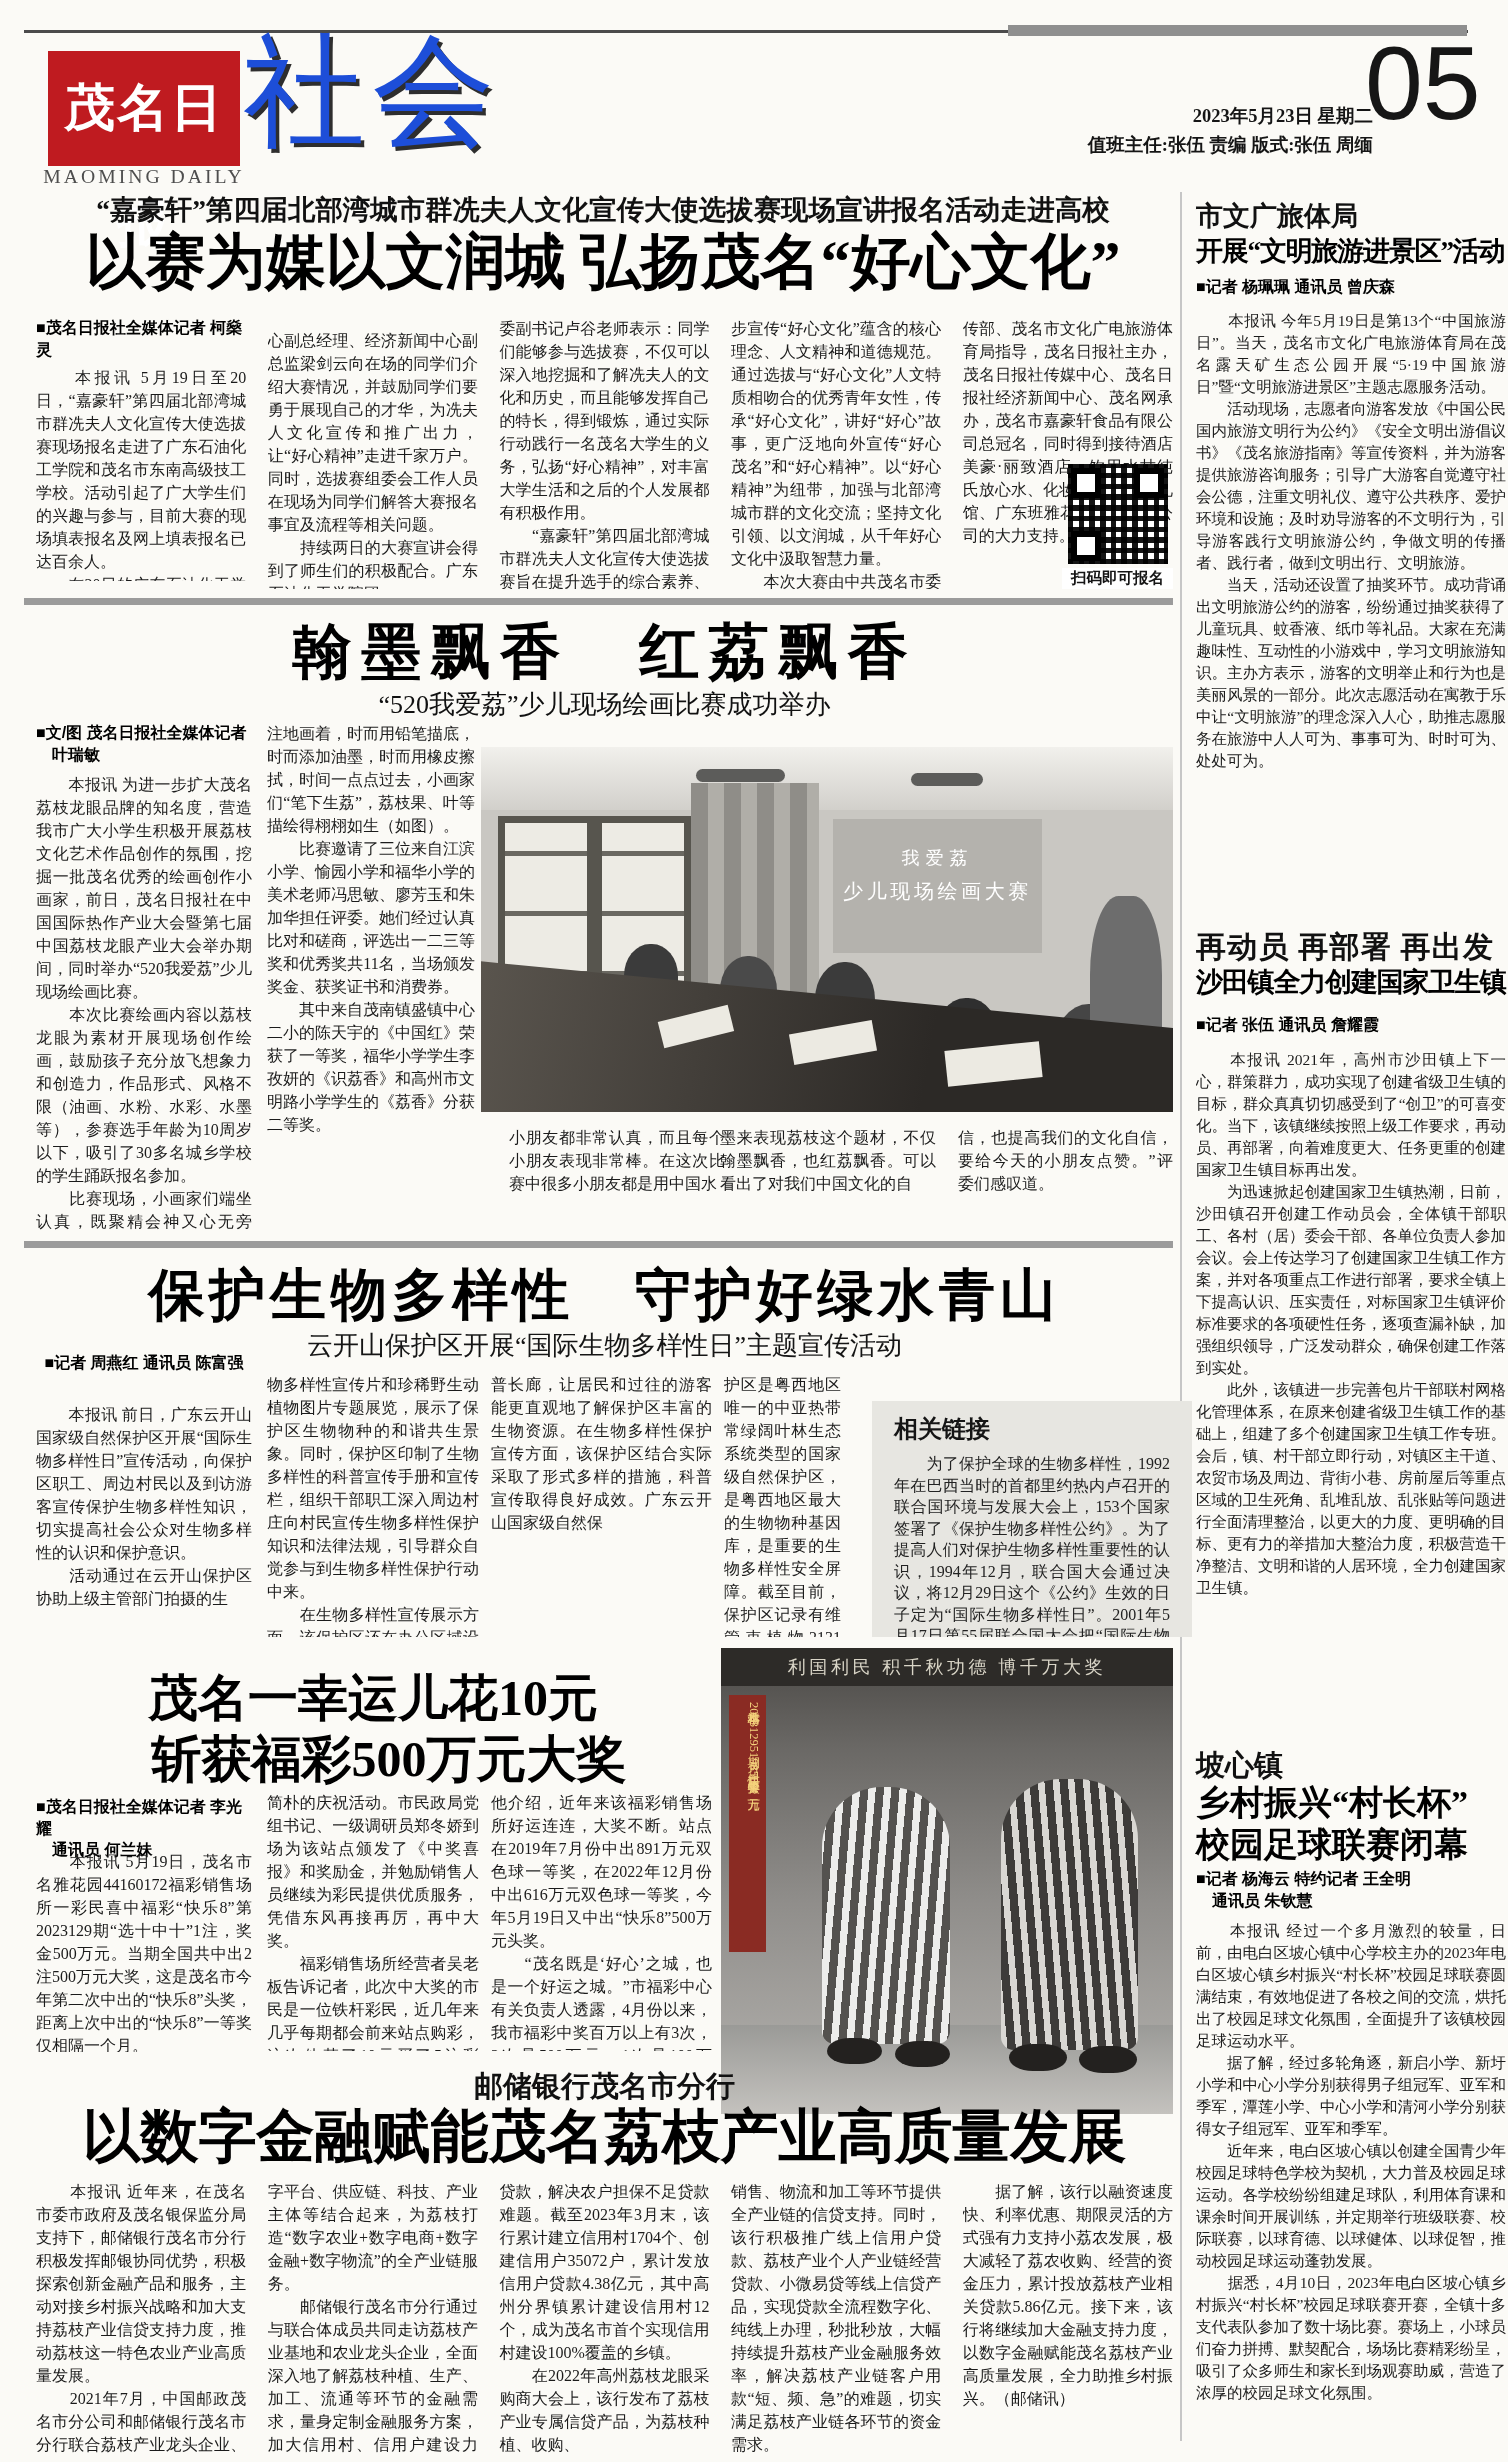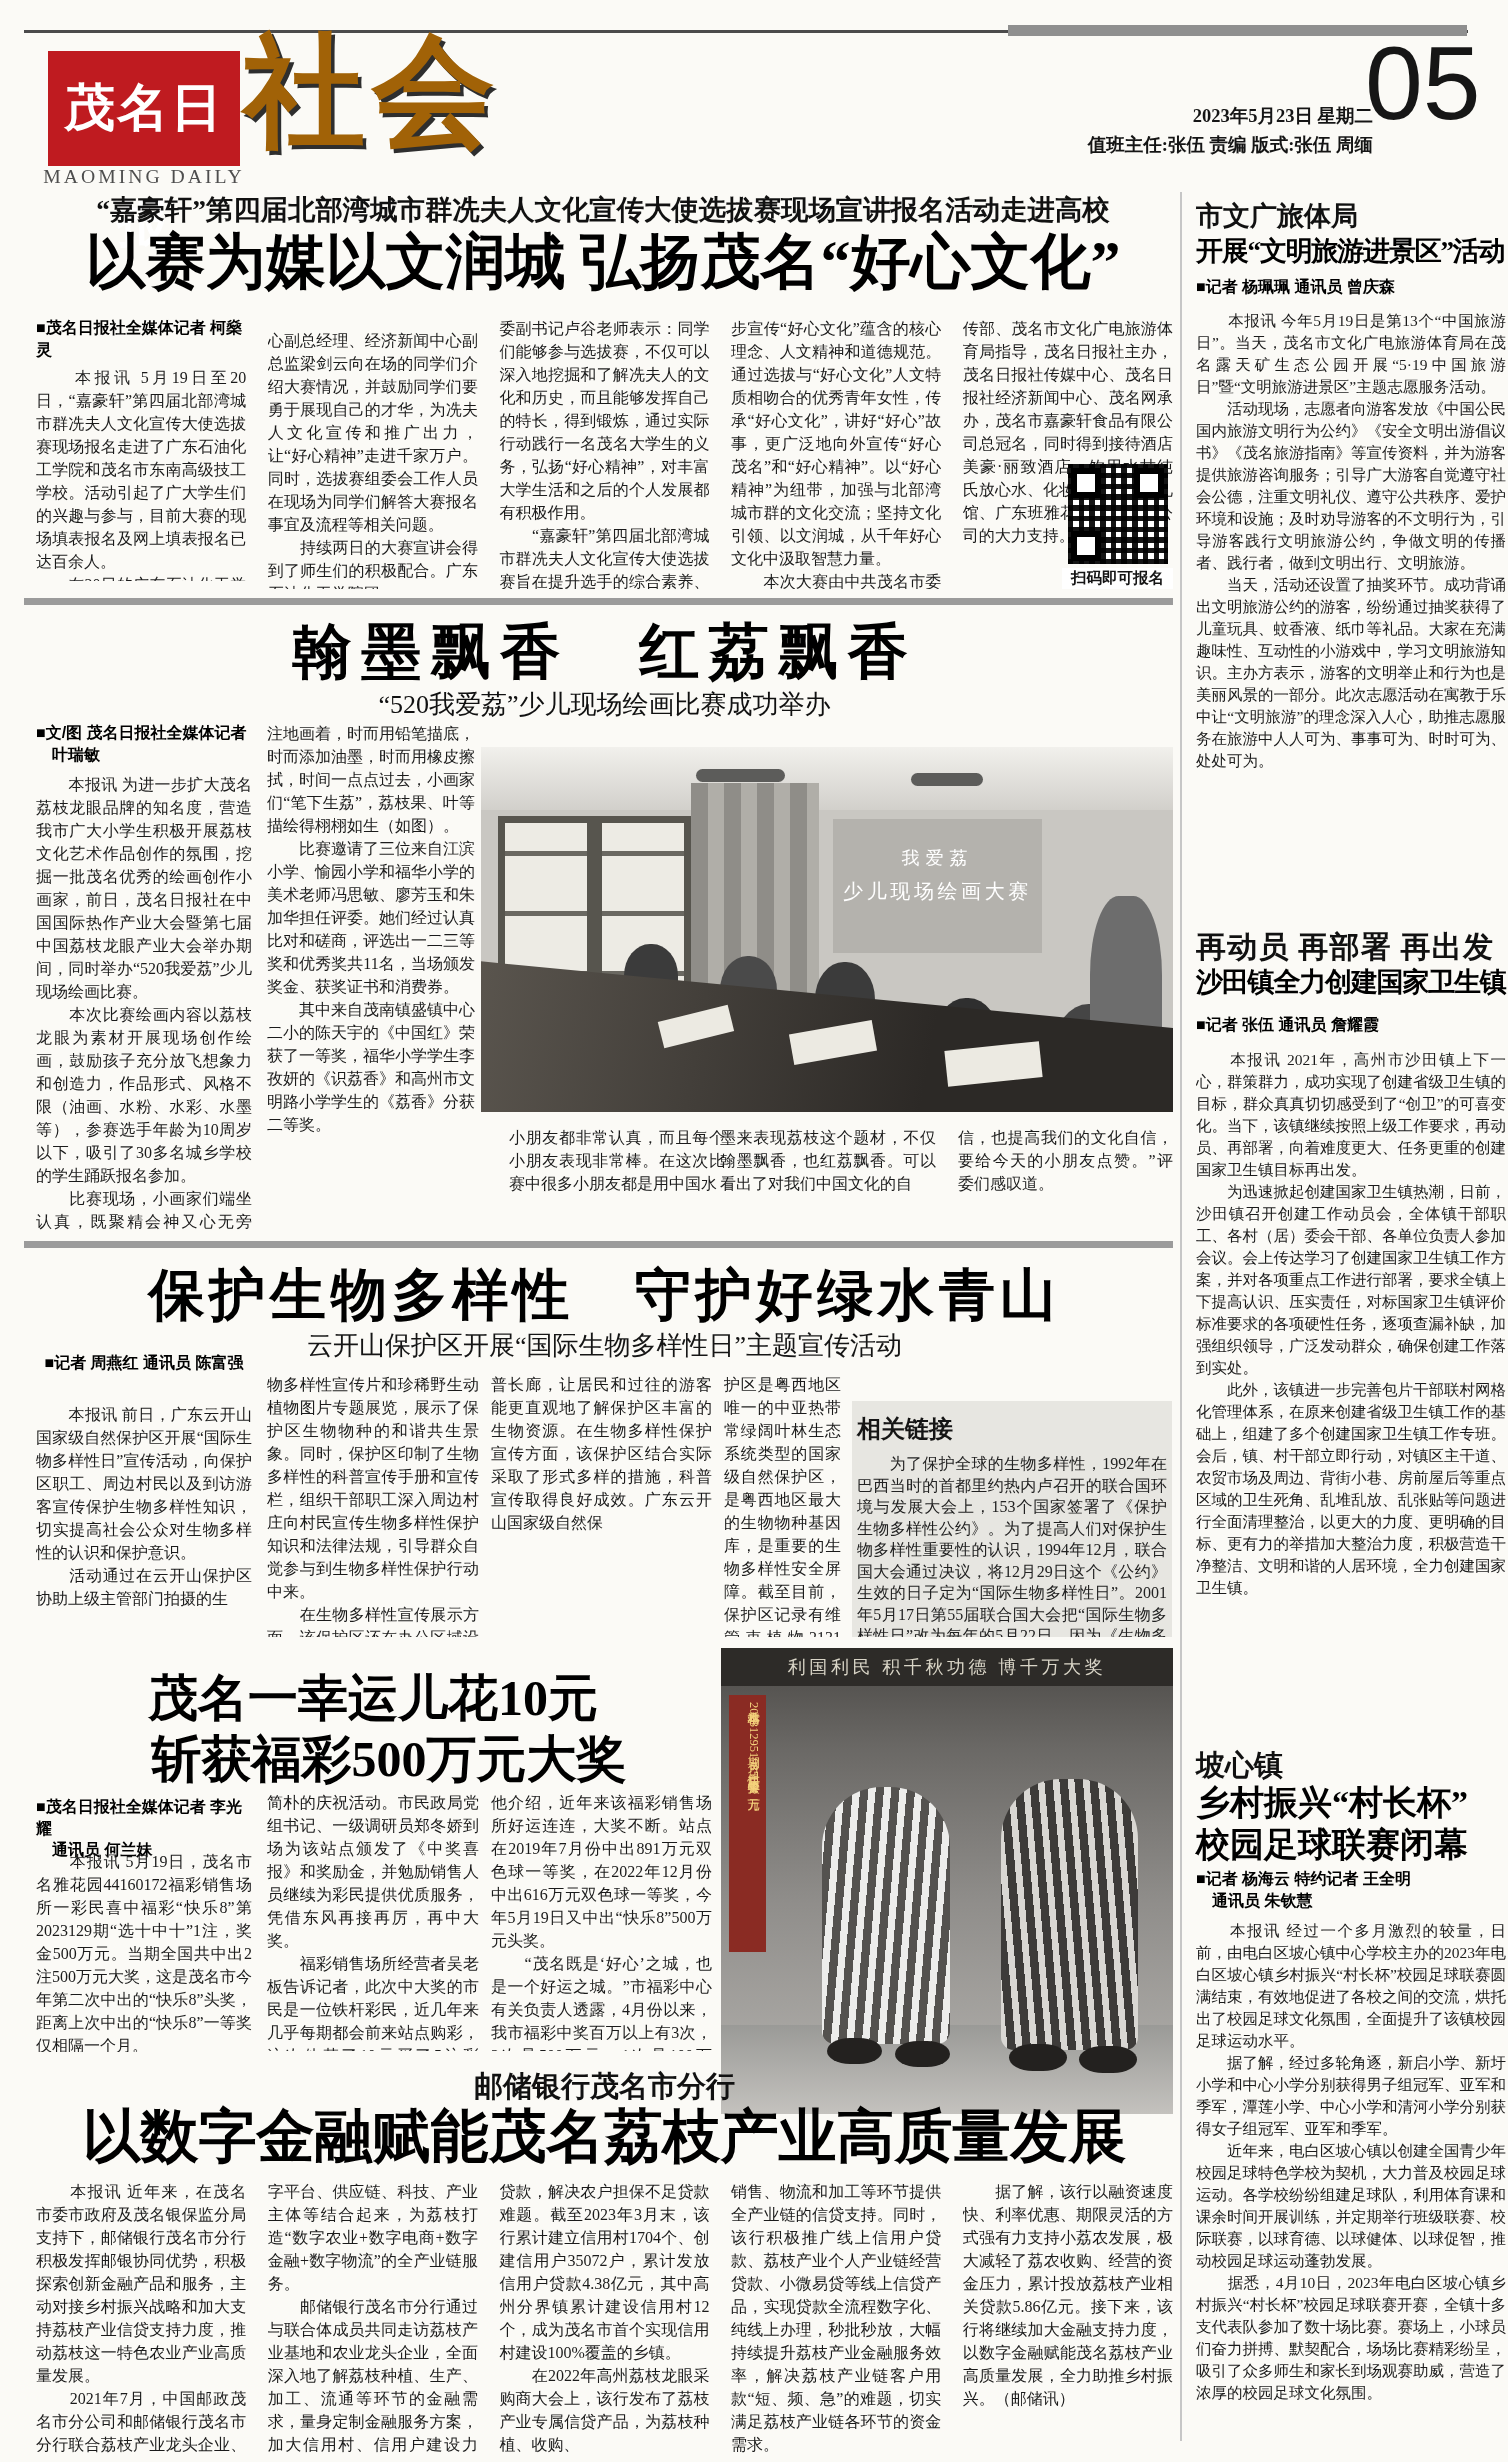--- a/index.html
+++ b/index.html
@@ -12,21 +12,21 @@
   .kicker{font-weight:bold;color:#111;}
   .body-col{font-size:16px;line-height:23px;text-align:justify;white-space:pre-line;
             color:#1b1b1b;overflow:hidden;}
   .rail-p{font-size:15.5px;line-height:22px;text-align:justify;color:#1b1b1b;margin:0;}
   .rail-body{overflow:hidden;}
   .hl{font-weight:bold;color:#000;}
   .divider{background:#9b9b9b;}
   
   .logo-box{background:#bf1b20;color:#fff;text-align:center;}
   .logo-box span{font-size:51px;font-weight:bold;letter-spacing:2.4px;line-height:115px;}
-  .section-title{font-size:122px;font-weight:bold;color:#a16207;letter-spacing:7.2px;
+  .section-title{font-size:122px;font-weight:normal;color:#1d4ed8;letter-spacing:7.2px;
                  text-shadow:3.6px 4.2px 0 #2e2e2e;line-height:1;}
   .pgnum{font-family:"Liberation Sans",sans-serif;font-size:104px;line-height:1;color:#161616;}
   
   .qr{position:relative;width:100px;height:100px;background-color:#fff;margin:0 auto;
       background-image:repeating-linear-gradient(0deg,rgba(0,0,0,.92) 0 5.4px,transparent 5.4px 10.7px),
                        repeating-linear-gradient(90deg,rgba(0,0,0,.92) 0 5.4px,transparent 5.4px 10.7px);}
   .qr .eye{position:absolute;width:18px;height:18px;background:#fff;border:6.6px solid #000;}
   
   .photo{overflow:hidden;background:#c9c7c2;}
   .pp-ceiling{position:absolute;left:0;top:0;width:100%;height:63px;background:linear-gradient(#f1f0ec,#d2d0cb);}
@@ -47,21 +47,21 @@
   .lp-strip{position:absolute;left:0;top:0;width:100%;height:38px;background:#2d2b28;color:#d9d5c7;
             font-size:18px;letter-spacing:3.6px;text-align:center;line-height:38px;}
   .lp-banner{position:absolute;left:8.4px;top:47px;width:37px;height:257px;background:#8a2b23;color:#f4d27c;
              writing-mode:vertical-rl;font-size:12.5px;line-height:18px;padding:7.2px 3.6px;box-sizing:border-box;}
   .lp-floor{position:absolute;left:0;bottom:0;width:100%;height:89px;background:linear-gradient(#9a9a97,#c4c2be);}
   .lion{position:absolute;border-radius:60px 60px 13px 13px;}
   .lion.a{background:repeating-linear-gradient(95deg,#ededeb 0 7.2px,#54524f 7.2px 15.5px);}
   .lion.b{background:repeating-linear-gradient(85deg,#d9d7d3 0 6.6px,#3d3b39 6.6px 15px);}
   .paw{position:absolute;background:#23211f;border-radius:50%/60%;}
   
-  .sidebar{background:#e7e6e1;box-sizing:border-box;padding:12px 5px;}
+  .sidebar{background:#e7e6e1;box-sizing:border-box;padding:12px 22px;margin-left:20px;}
   .sidebar .sb-title{font-family:"Liberation Sans",sans-serif;font-weight:bold;font-size:24px;margin-bottom:8.4px;}
   .sidebar .sb-text{font-size:16px;line-height:21.5px;text-align:justify;white-space:pre-line;color:#222;}
   .nowrap{white-space:nowrap;}
 </style>
 </head>
 <body>
 
 <div class="page">
 
   <div class="abs divider" style="left:24px;top:30px;width:1444px;height:3px;background:#4b4b4b;"></div>

